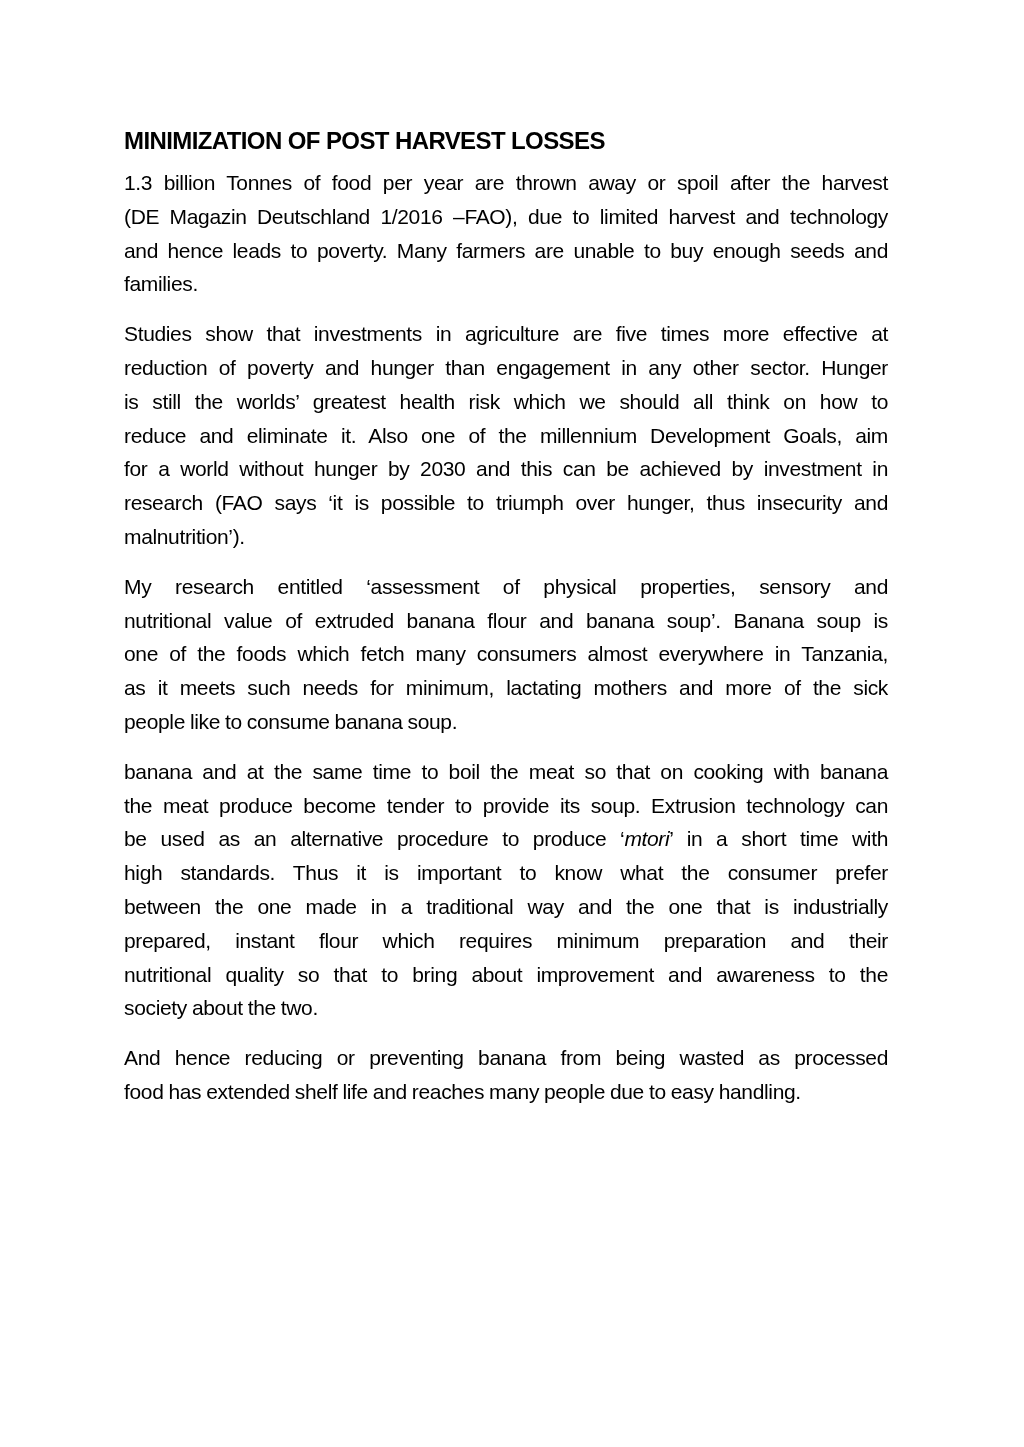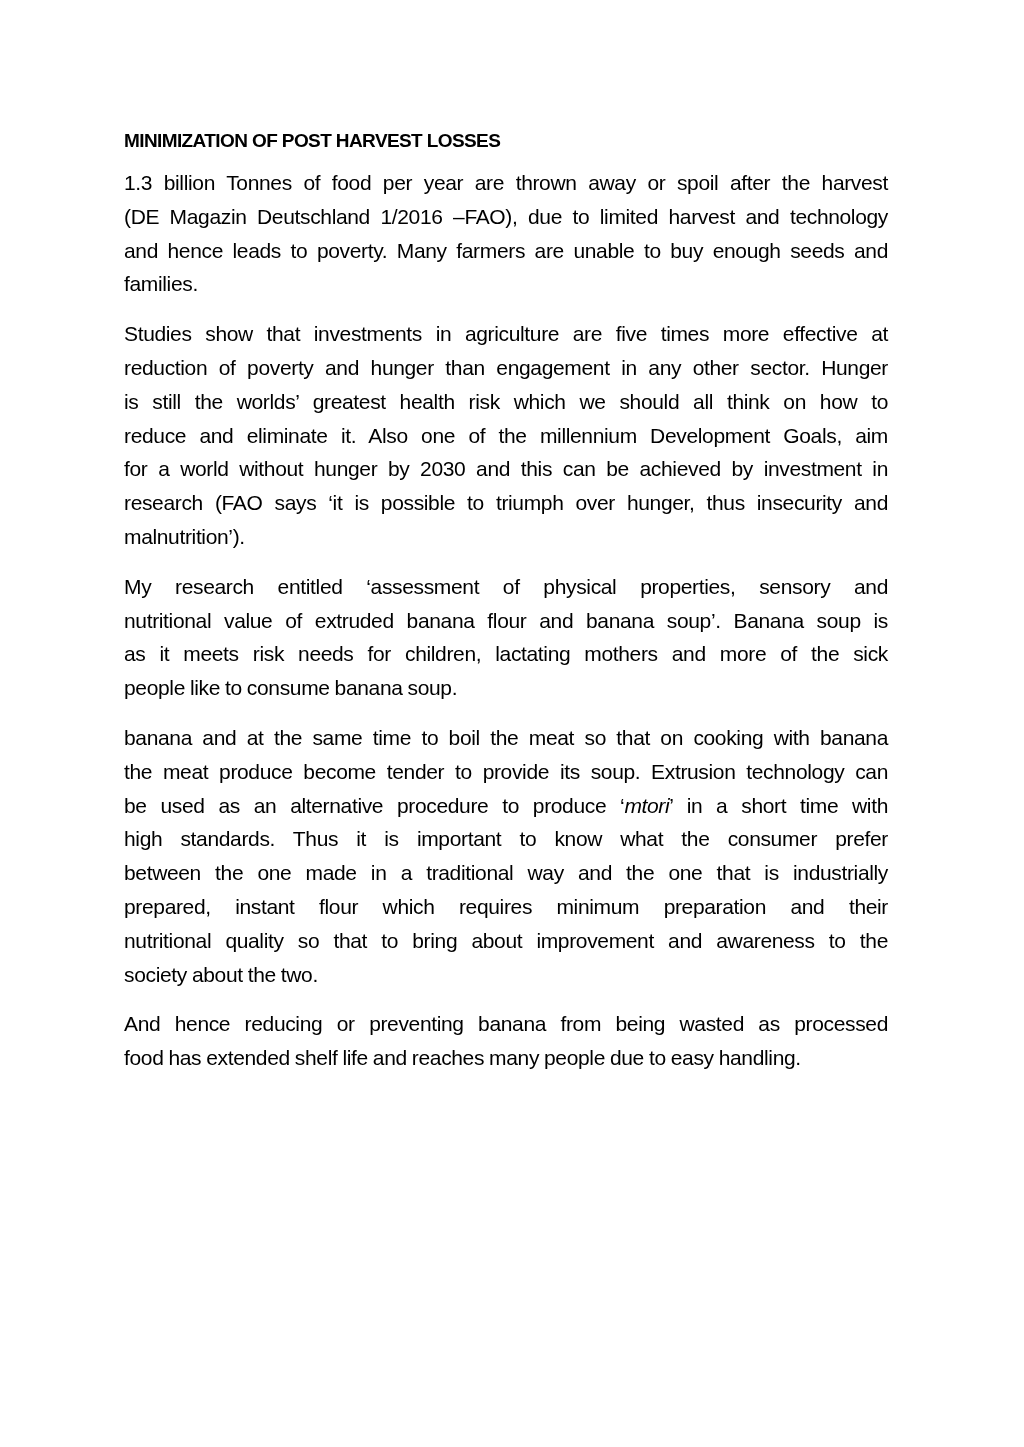--- a/index.html
+++ b/index.html
@@ -16,21 +16,21 @@
       font-family: "Liberation Sans", "DejaVu Sans", sans-serif;
     }
     .page {
       position: absolute;
       left: 124px;
       top: 124px;
       width: 776px;
     }
     .heading {
       font-weight: bold;
-      font-size: 19px;
+      font-size: 24px;
       letter-spacing: -0.6px;
       line-height: 34px;
       margin: 0 0 8px 0;
     }
     .para {
       margin: 0 12px 16px 0;
       font-size: 21px;
       line-height: 33.8px;
       letter-spacing: -0.35px;
       word-spacing: -0.5px;
@@ -65,21 +65,22 @@
     <span class="line">is still the worlds’ greatest health risk which we should all think on how to</span>
     <span class="line">reduce and eliminate it. Also one of the millennium Development Goals, aim</span>
     <span class="line">for a world without hunger by 2030 and this can be achieved by investment in</span>
     <span class="line">research (FAO says ‘it is possible to triumph over hunger, thus insecurity and</span>
     <span class="line last">malnutrition’).</span>
   </p>
 
   <p class="para">
     <span class="line">My research entitled ‘assessment of physical properties, sensory and</span>
     <span class="line">nutritional value of extruded banana flour and banana soup’. Banana soup is</span>
-    <span class="line">as it meets risk needs for children, lactating mothers and more of the sick</span>
+    <span class="line">one of the foods which fetch many consumers almost everywhere in Tanzania,</span>
+    <span class="line">as it meets such needs for minimum, lactating mothers and more of the sick</span>
     <span class="line last">people like to consume banana soup.</span>
   </p>
 
   <p class="para">
     <span class="line">banana and at the same time to boil the meat so that on cooking with banana</span>
     <span class="line">the meat produce become tender to provide its soup. Extrusion technology can</span>
     <span class="line"><span>be used as an alternative procedure to produce ‘</span><em>mtori</em><span>’ in a short time with</span></span>
     <span class="line">high standards. Thus it is important to know what the consumer prefer</span>
     <span class="line">between the one made in a traditional way and the one that is industrially</span>
     <span class="line">prepared, instant flour which requires minimum preparation and their</span>

